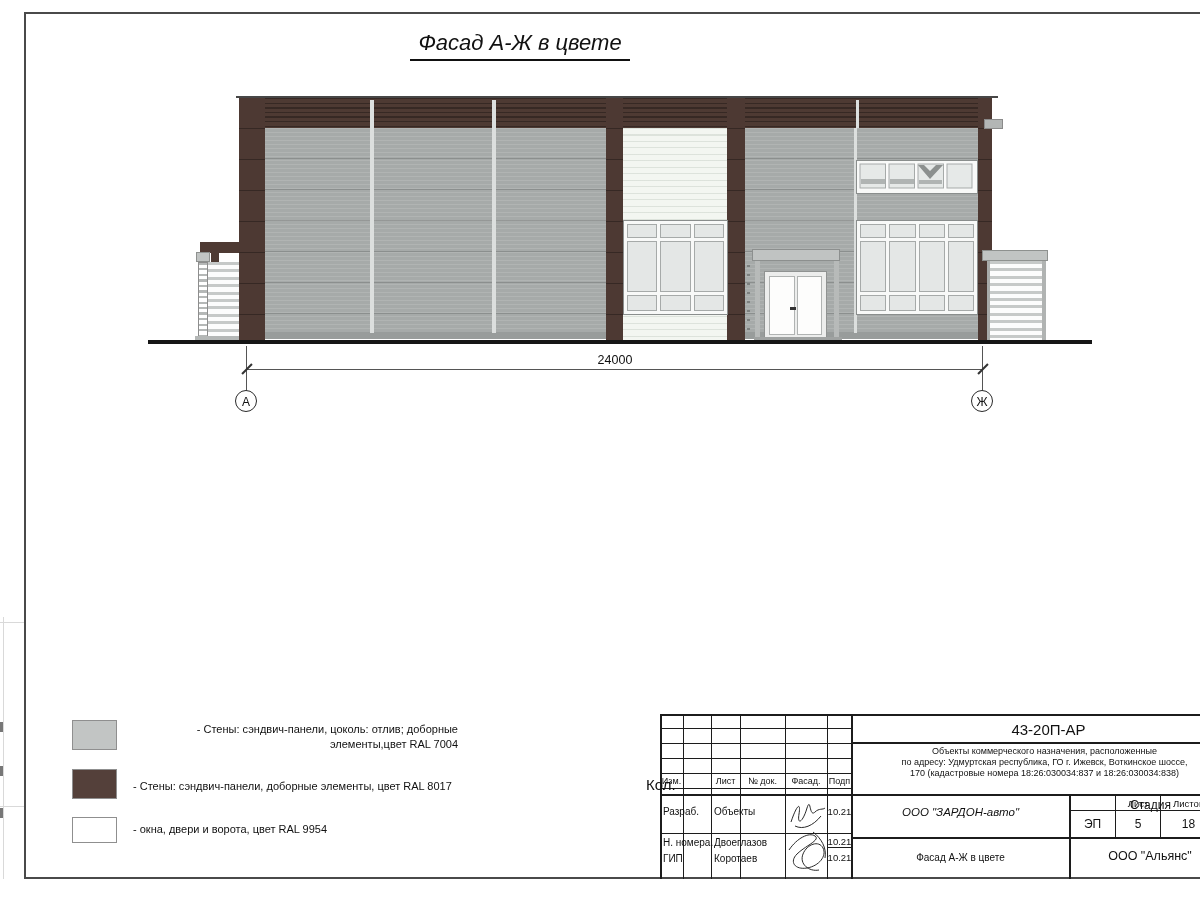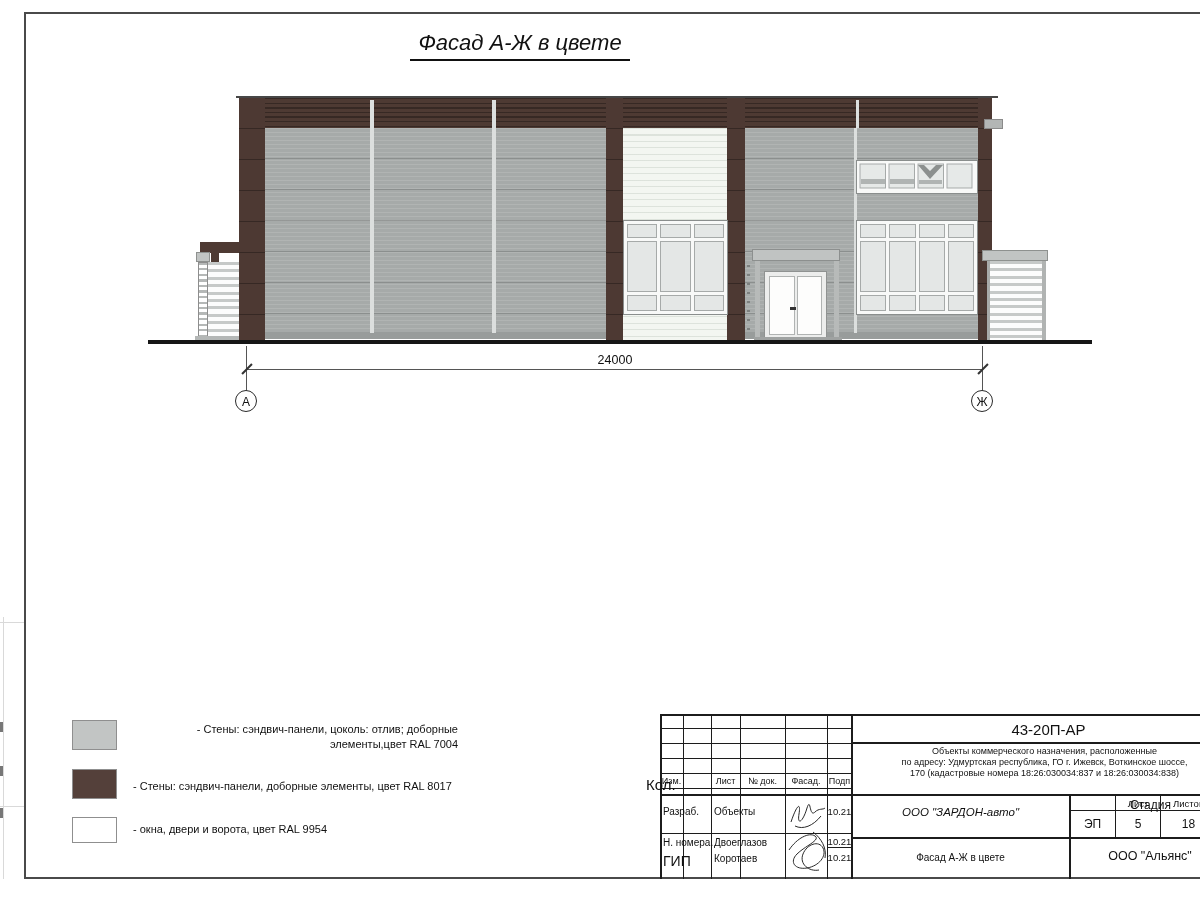--- a/index.html
+++ b/index.html
@@ -204,21 +204,21 @@
     <div class="st c" style="left:740px;top:776px;width:45px;font-size:9px;">№ док.</div>
     <div class="st c" style="left:785px;top:776px;width:42px;font-size:9px;">Фасад.</div>
     <div class="st c" style="left:827px;top:776px;width:25px;font-size:9px;">Подп</div>
 
     <div class="st" style="left:663px;top:806px;font-size:10px;">Разраб.</div>
     <div class="st" style="left:714px;top:806px;font-size:10px;">Объекты</div>
     <div class="st c" style="left:827px;top:806px;width:25px;font-size:9.5px;">10.21</div>
     <div class="st" style="left:663px;top:837px;font-size:10px;">Н. номера.</div>
     <div class="st" style="left:714px;top:837px;font-size:10px;">Двоеглазов</div>
     <div class="st c" style="left:827px;top:836px;width:25px;font-size:9.5px;">10.21</div>
-    <div class="st" style="left:663px;top:853px;font-size:14px;">ГИП</div>
+    <div class="st" style="left:663px;top:853px;font-size:10px;">ГИП</div>
     <div class="st" style="left:714px;top:853px;font-size:10px;">Коротаев</div>
     <div class="st c" style="left:827px;top:852px;width:25px;font-size:9.5px;">10.21</div>
 
     <svg class="abs" style="left:787px;top:796px;" width="40" height="36" viewBox="0 0 40 36">
       <path d="M4,26 C10,8 14,6 12,18 C10,30 16,26 20,12 C24,0 22,22 28,16 C32,12 36,14 38,12 M8,30 C16,34 26,30 34,20" fill="none" stroke="#2a2a2a" stroke-width="1"></path>
     </svg>
     <svg class="abs" style="left:785px;top:828px;" width="46" height="48" viewBox="0 0 46 48">
       <path d="M4,22 C12,10 24,4 30,8 C36,12 20,18 12,26 C4,34 10,42 22,40 C34,38 42,28 38,20 C34,12 22,16 18,26 C14,36 24,44 34,42 M28,4 C36,10 42,20 40,30" fill="none" stroke="#2a2a2a" stroke-width="1"></path>
     </svg>
 

